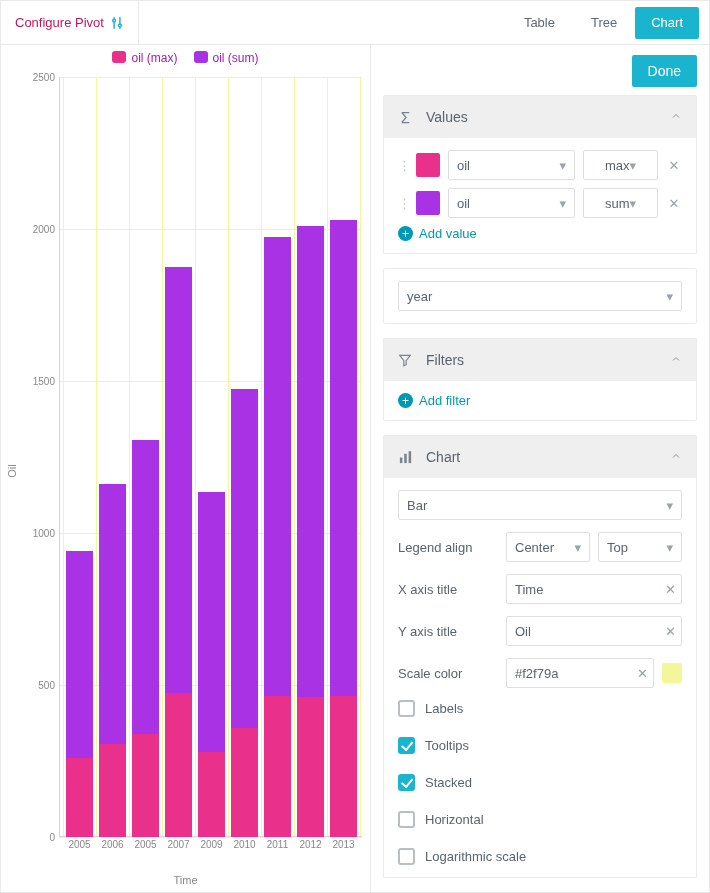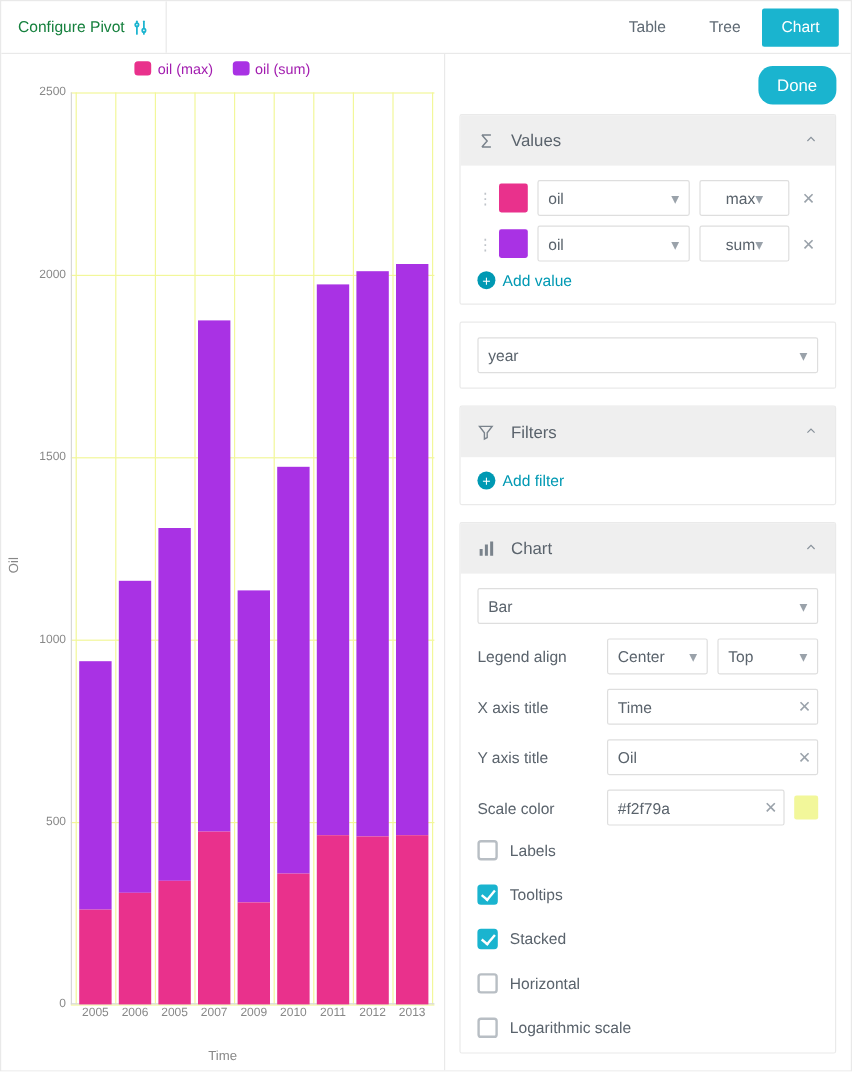--- a/index.html
+++ b/index.html
@@ -13,30 +13,30 @@
     --pink:#e9318c;
     --purple:#a932e4;
     --grey-bg:#f7f7f7;
     --section-bg:#efefef;
   }
   *{box-sizing:border-box;}
   html,body{margin:0;padding:0;font-family:Arial,Helvetica,sans-serif;font-size:13px;color:var(--text);}
   .app{width:710px;height:893px;border:1px solid var(--border);display:flex;flex-direction:column;background:#fff;overflow:hidden;}
   
   .topbar{height:44px;border-bottom:1px solid var(--border);display:flex;align-items:center;padding:0 10px 0 0;}
-  .cfg{height:100%;display:flex;align-items:center;padding:0 14px;border-right:1px solid var(--border);color:#15803d;}
+  .cfg{height:100%;display:flex;align-items:center;padding:0 14px;border-right:1px solid var(--border);color:#be185d;}
   .cfg svg{margin-left:6px;}
   .spacer{flex:1;}
   .viewtab{height:100%;display:flex;align-items:center;padding:0 18px;color:#5f6a74;cursor:pointer;}
   .viewtab.active{background:var(--teal);color:#fff;margin:6px 0;height:32px;border-radius:2px;padding:0 16px;}
   
   .body{flex:1;display:flex;min-height:0;}
   .chart-pane{width:370px;border-right:1px solid var(--border);display:flex;flex-direction:column;overflow:hidden;}
   .done-row{padding:10px 12px 8px;display:flex;justify-content:flex-end;}
-  .btn-done{background:var(--teal);color:#fff;border:none;height:32px;padding:0 16px;font-size:14px;border-radius:12px;cursor:pointer;}
+  .btn-done{background:var(--teal);color:#fff;border:none;height:32px;padding:0 16px;font-size:14px;border-radius:2px;cursor:pointer;}
   .side{flex:1;overflow-y:auto;padding:0 12px 12px;}
   
   .legend{height:26px;display:flex;align-items:center;justify-content:center;gap:16px;font-size:12px;color:#a21caf;}
   .swatch{width:14px;height:12px;border-radius:3px;display:inline-block;margin-right:5px;vertical-align:-1px;}
   .swatch.pink{background:var(--pink);}
   .swatch.purple{background:var(--purple);}
   
   .chart-wrap{flex:1;position:relative;padding:6px 8px 0 26px;}
   .ylabel{position:absolute;left:4px;top:50%;transform:translateY(-50%) rotate(-90deg);transform-origin:center;font-size:11px;color:#888;}
   .xlabel{text-align:center;font-size:11px;color:#888;padding:3px 0 6px;}

